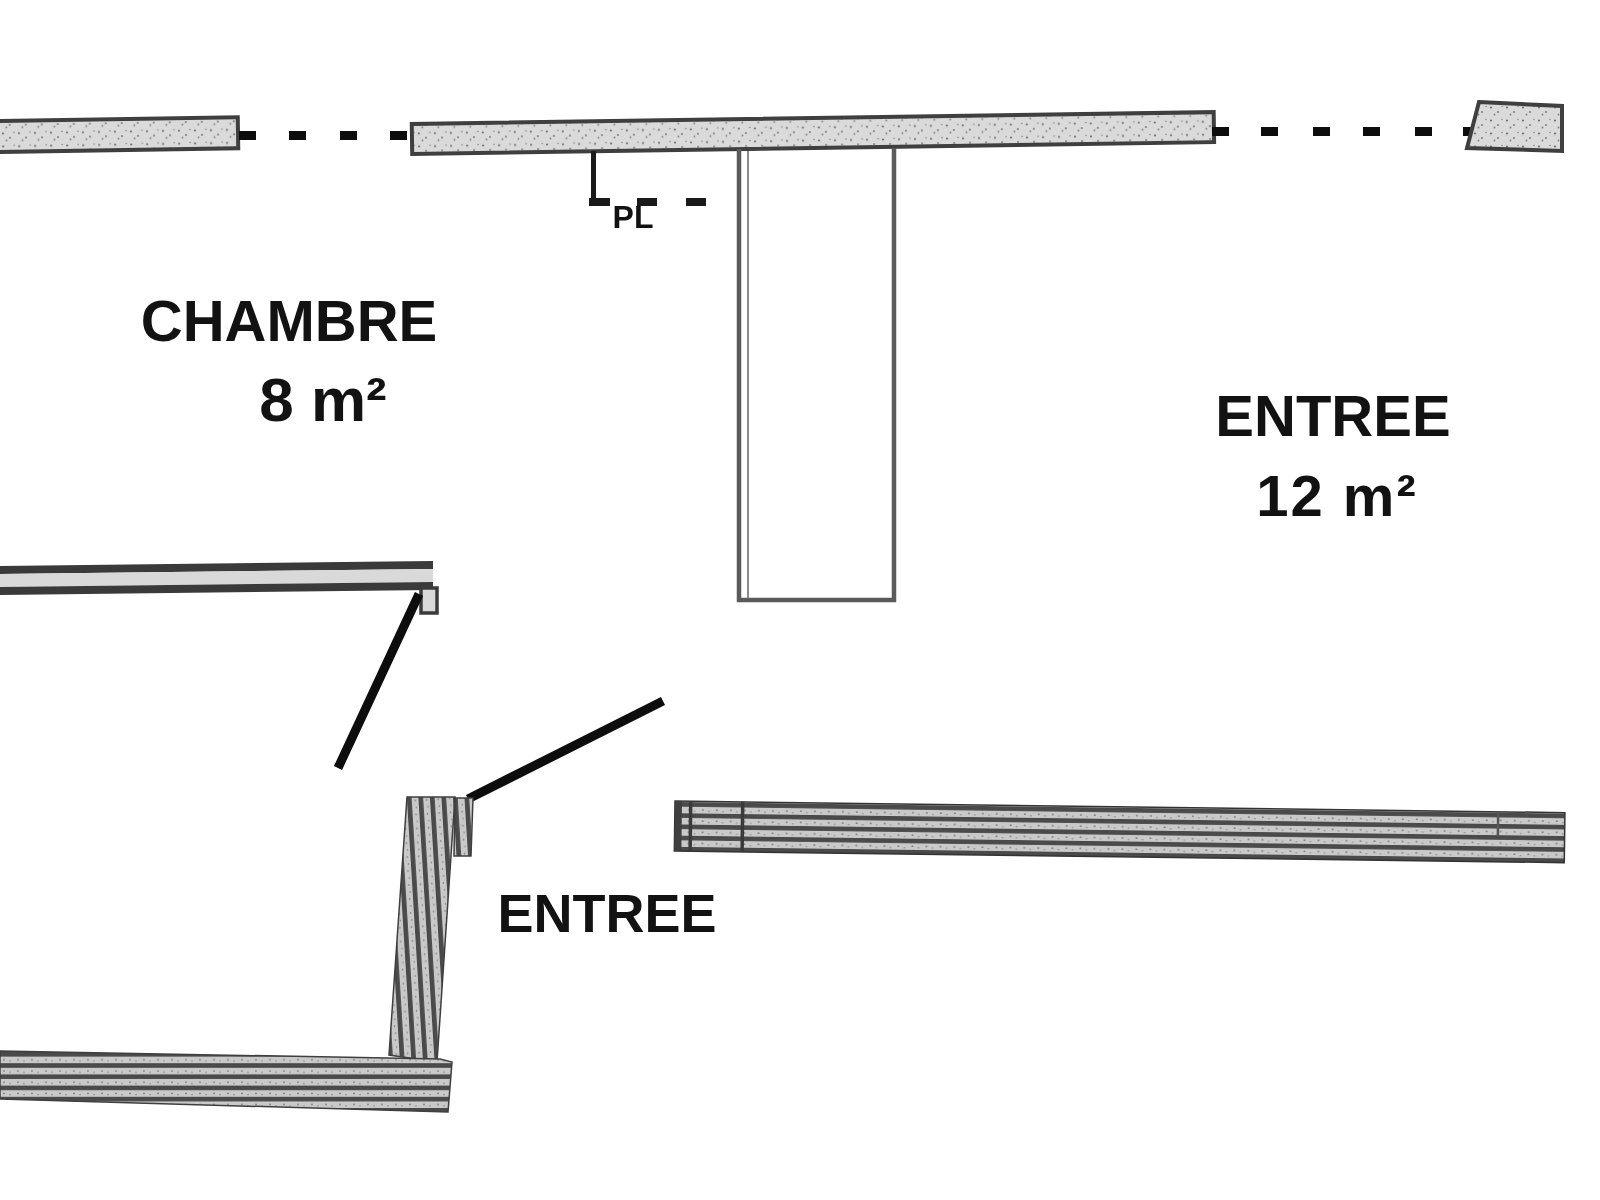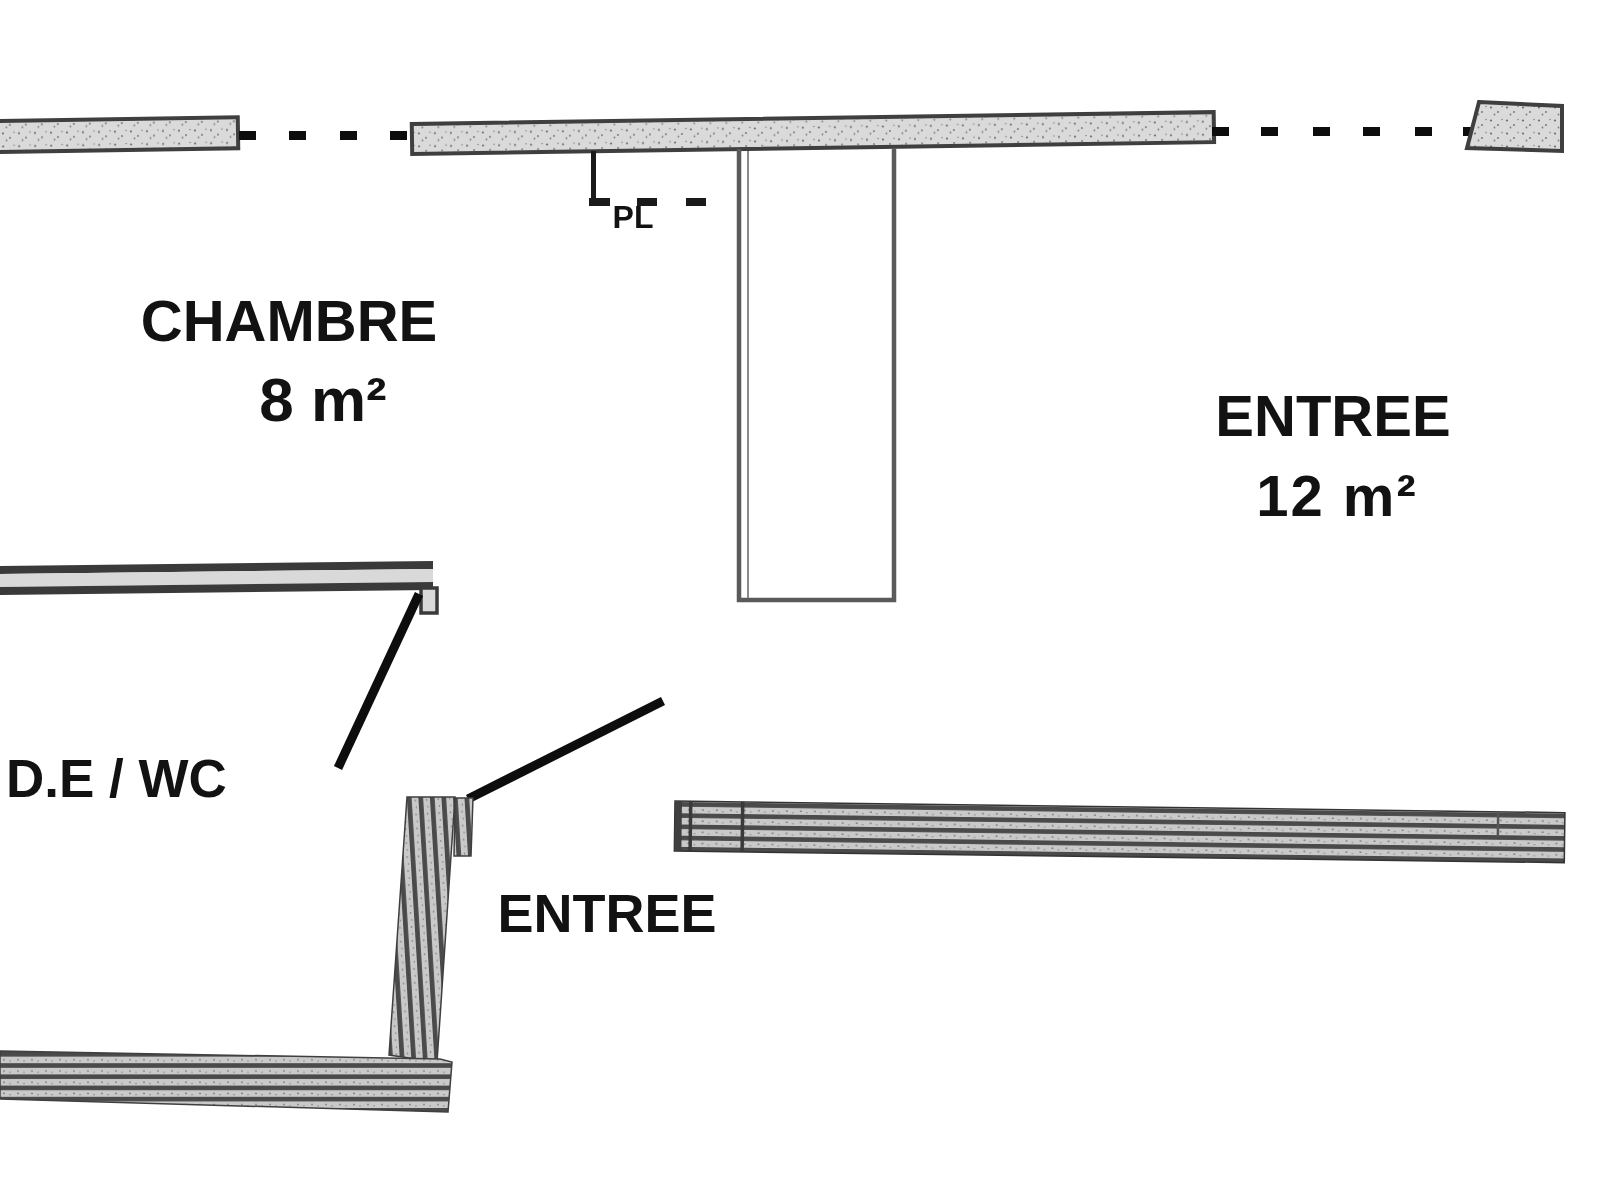--- a/index.html
+++ b/index.html
@@ -130,18 +130,17 @@
       <rect x="1497" y="801" width="2.5" height="25" fill="#555555"></rect>
     </g>
   </svg>
 
   <div class="label centered lbl-cuisine">CHAMBRE</div>
   <div class="label centered lbl-cuisine-area">8 m²</div>
 
   <div class="label centered lbl-chambre">ENTREE</div>
   <div class="label centered lbl-chambre-area">12 m²</div>
 
-  <div class="label lbl-dewc">D.E / WC</div>
 
   <div class="label centered lbl-entree">ENTREE</div>
 
   <div class="label centered lbl-pl">PL</div>
 </div>
 
 </body></html>

